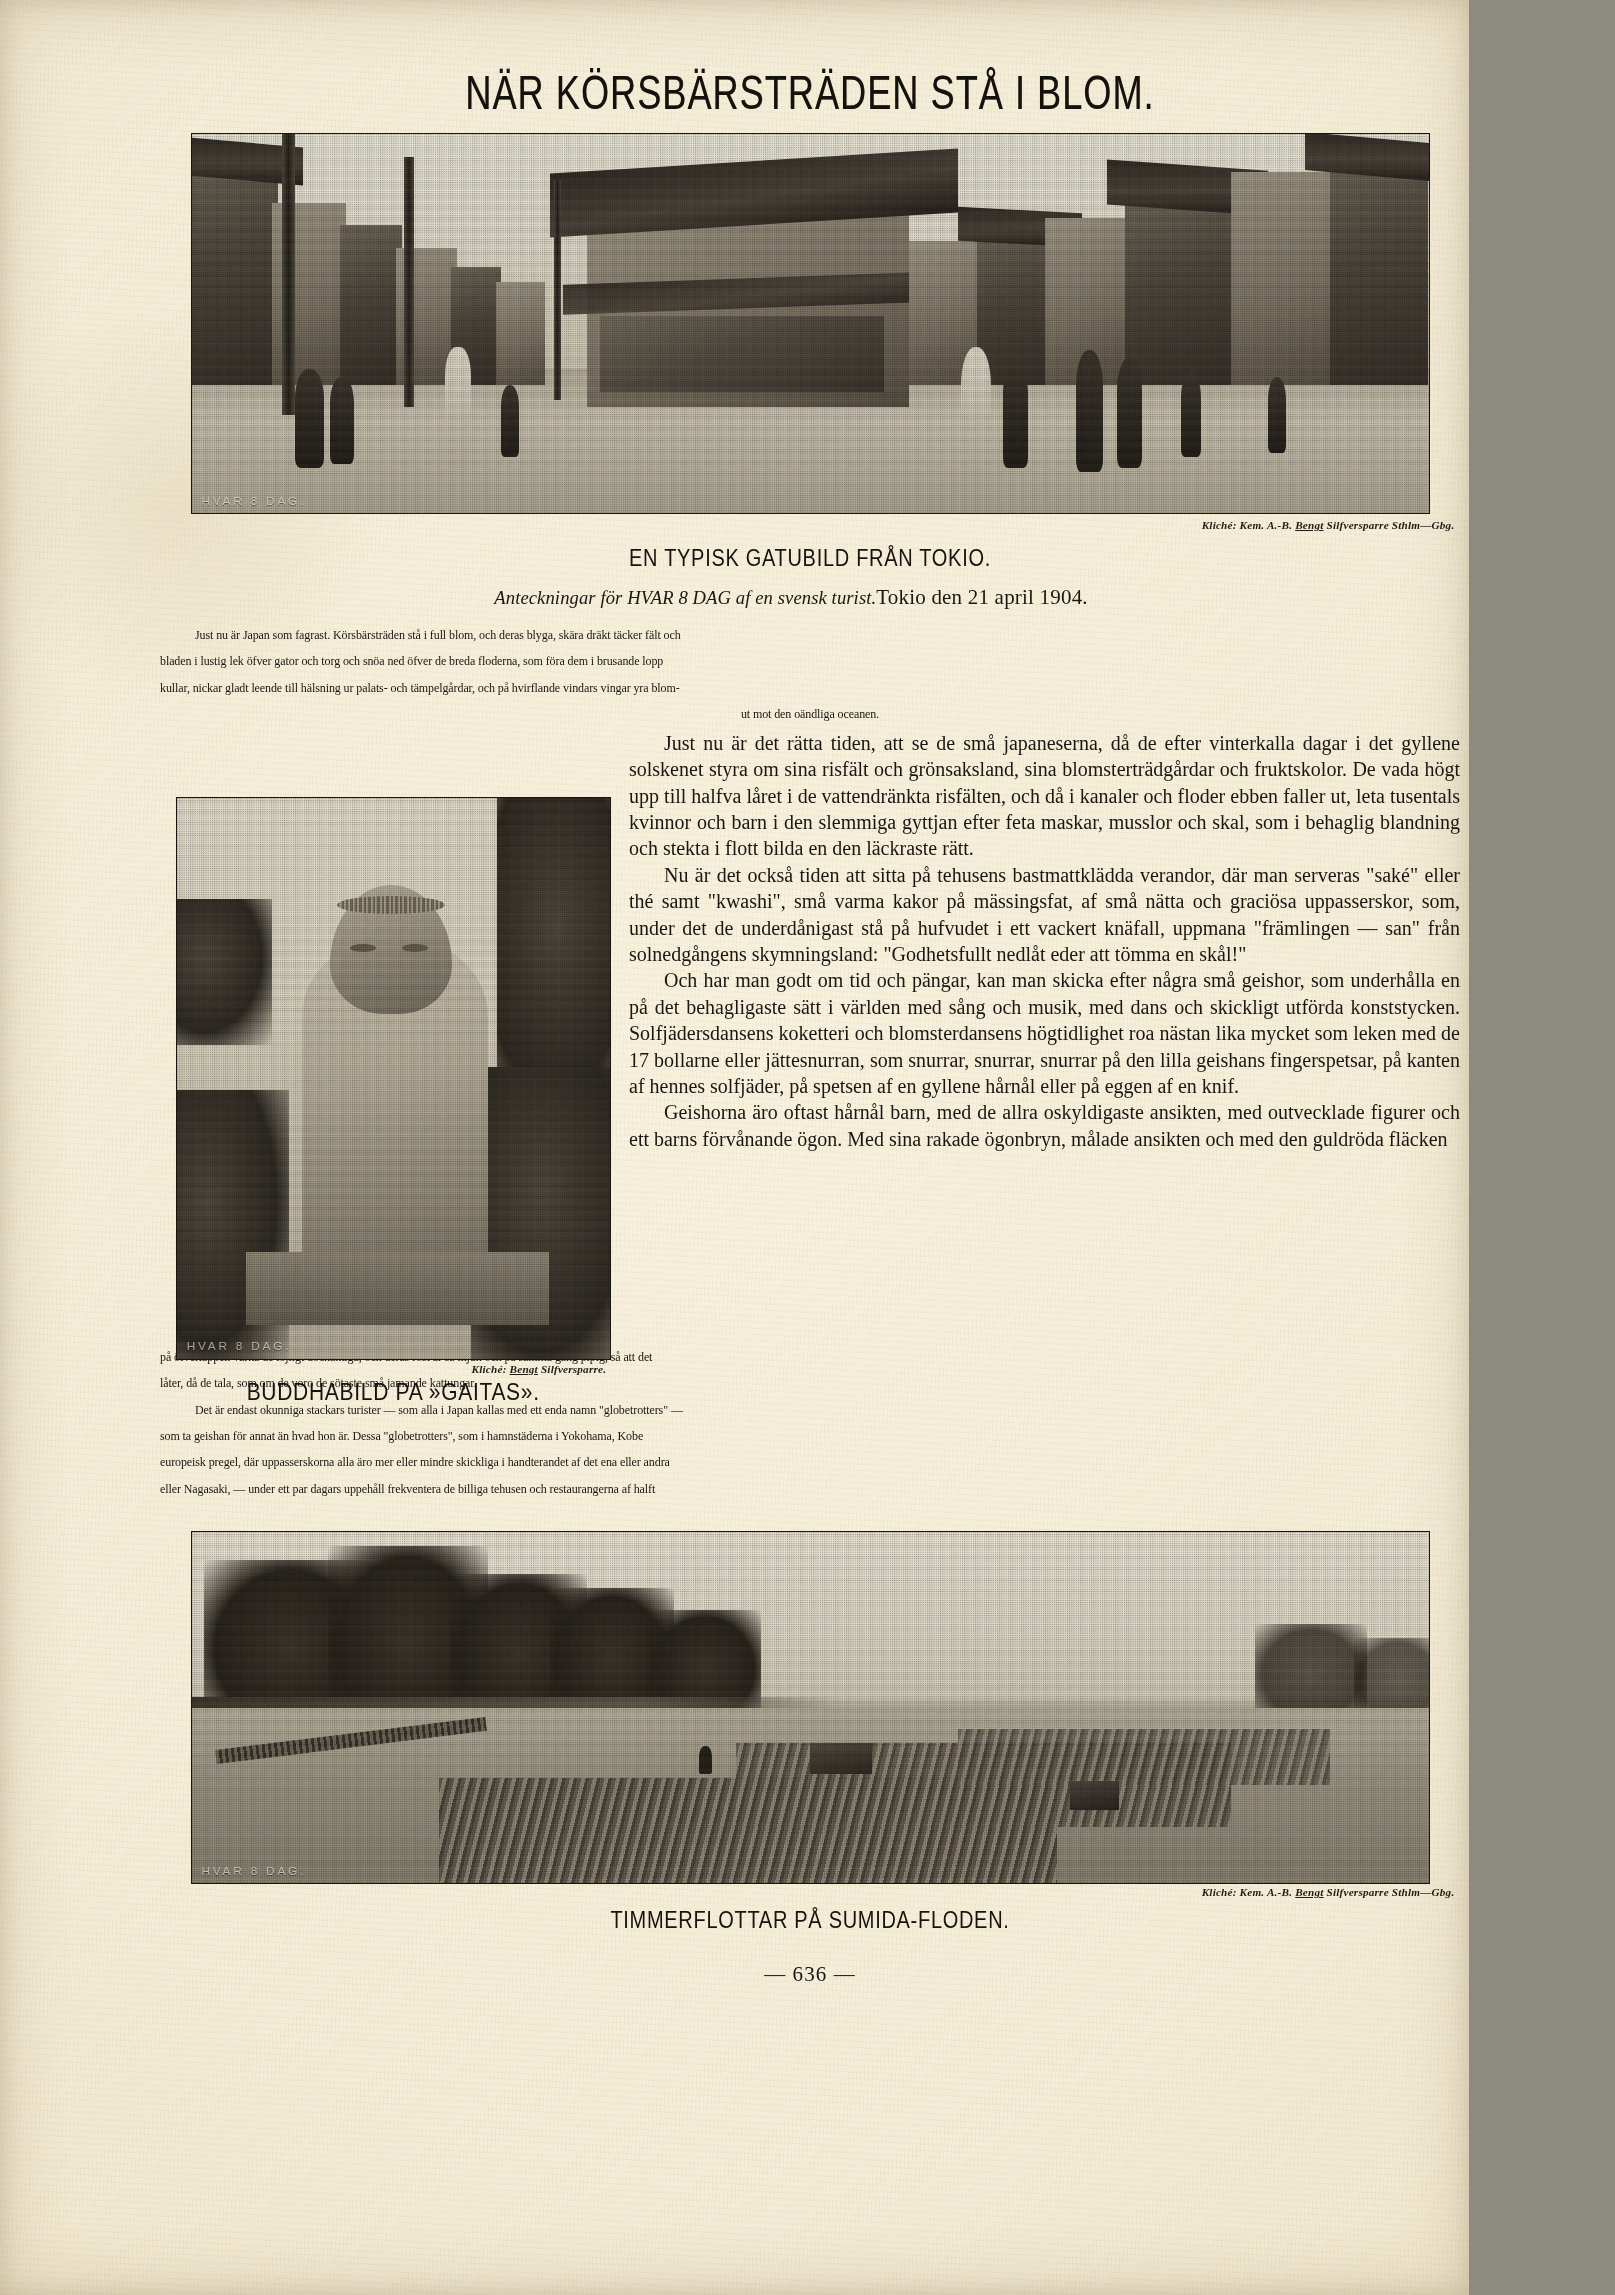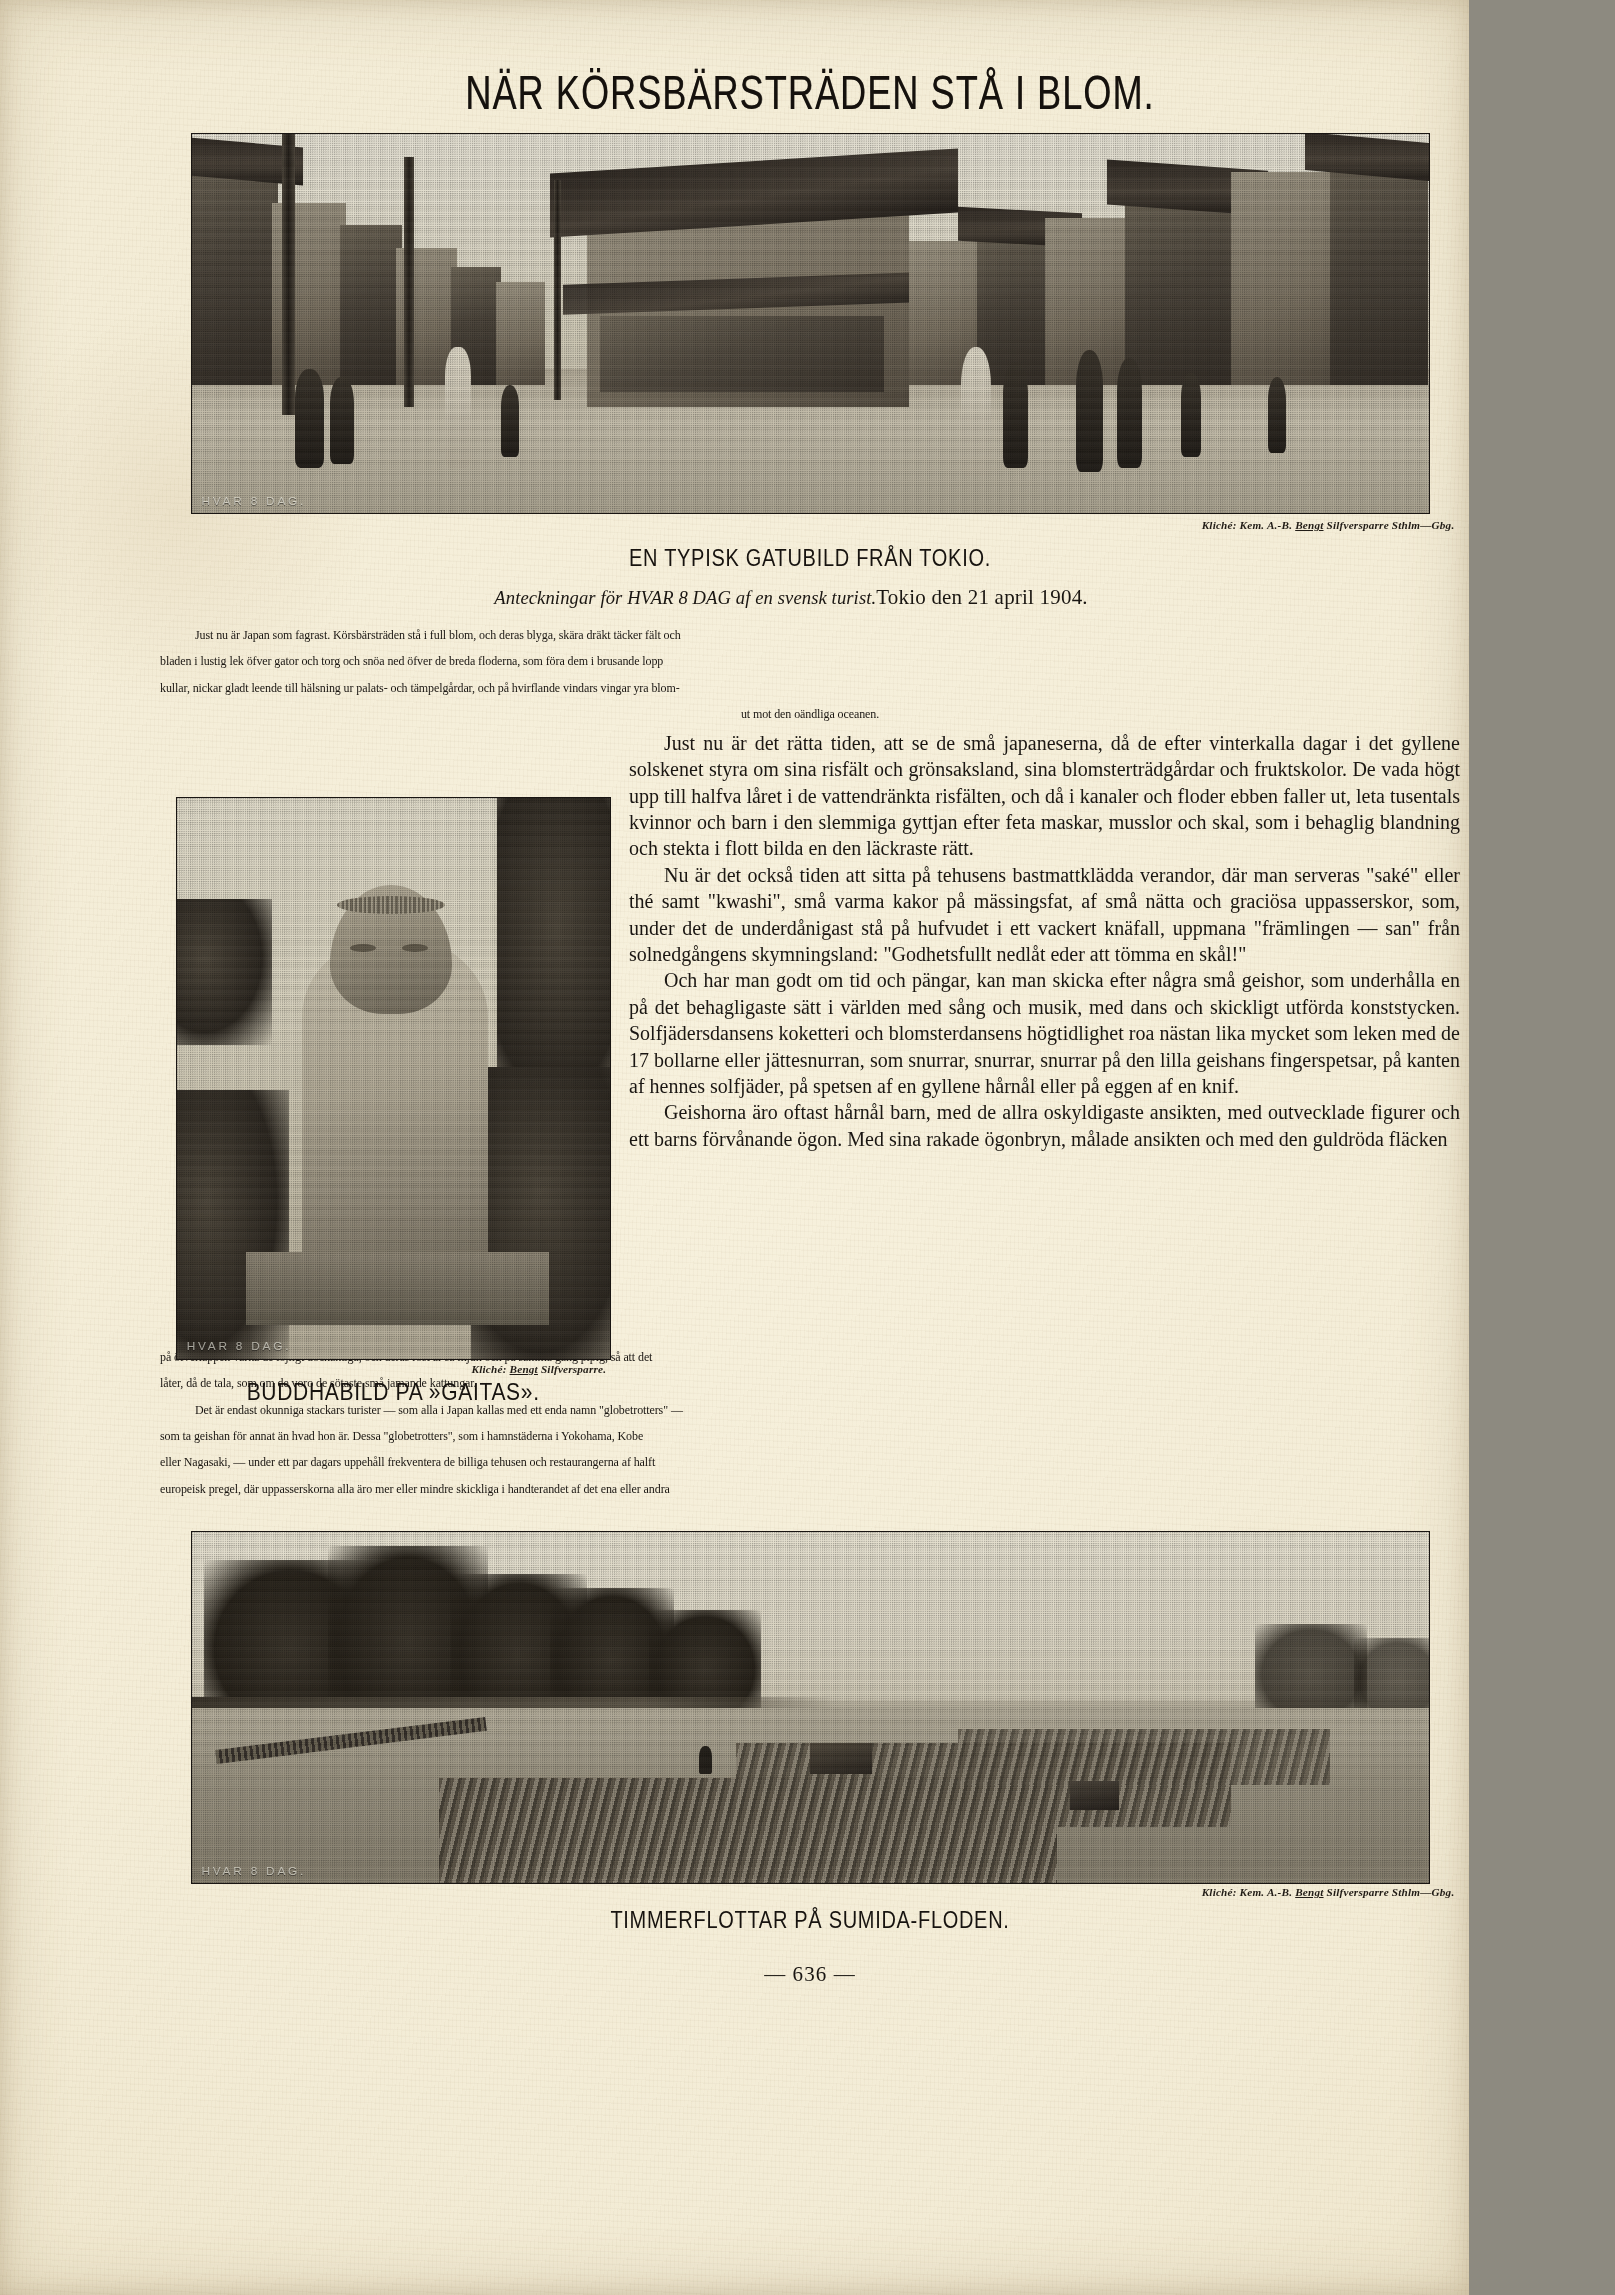--- a/index.html
+++ b/index.html
@@ -388,22 +388,22 @@
         <p class="indent">Och har man godt om tid och pängar, kan man skicka efter några små geishor, som underhålla en på det behagligaste sätt i världen med sång och musik, med dans och skickligt utförda konststycken.  Solfjädersdansens koketteri och blomsterdansens högtidlighet roa nästan lika mycket som leken med de 17 bollarne eller jättesnurran, som snurrar, snurrar, snurrar på den lilla geishans fingerspetsar, på kanten af hennes solfjäder, på spetsen af en gyllene hårnål eller på eggen af en knif.</p>
         <p class="indent">Geishorna äro oftast hårnål barn, med de allra oskyldigaste ansikten, med outvecklade figurer och ett barns förvånande ögon.  Med sina rakade ögonbryn, målade ansikten och med den guldröda fläcken</p>
       </div>
     </div>
 
     <div class="body-text" style="margin-top:1.1px;">
       <p>på öfverläppen värka de löjligt dockaktiga, och deras röst är så mjuk och på samma gång pipig, så att det</p>
       <p>låter, då de tala, som om de voro de sötaste små jamande kattungar.</p>
       <p class="indent">Det är endast okunniga stackars turister — som alla i Japan kallas med ett enda namn "globetrotters" —</p>
       <p>som ta geishan för annat än hvad hon är.  Dessa "globetrotters", som i hamnstäderna     i Yokohama, Kobe</p>
+      <p>europeisk pregel, där uppasserskorna alla äro mer eller mindre skickliga i handterandet af det ena eller andra</p>
       <p>eller Nagasaki, — under ett par dagars uppehåll frekventera de billiga tehusen och restaurangerna af halft</p>
-      <p>europeisk pregel, där uppasserskorna alla äro mer eller mindre skickliga i handterandet af det ena eller andra</p>
     </div>
 
     <div class="photo" id="photo-rafts" style="margin-top:29px;">
       <div class="rf-sky"></div>
       <div class="rf-water"></div>
 
       <div class="rf-trees" style="left:1%;top:8%;width:14%;height:42%;"></div>
       <div class="rf-trees" style="left:11%;top:4%;width:13%;height:46%;"></div>
       <div class="rf-trees" style="left:21%;top:12%;width:11%;height:38%;"></div>
       <div class="rf-trees" style="left:29%;top:16%;width:10%;height:34%;"></div>

